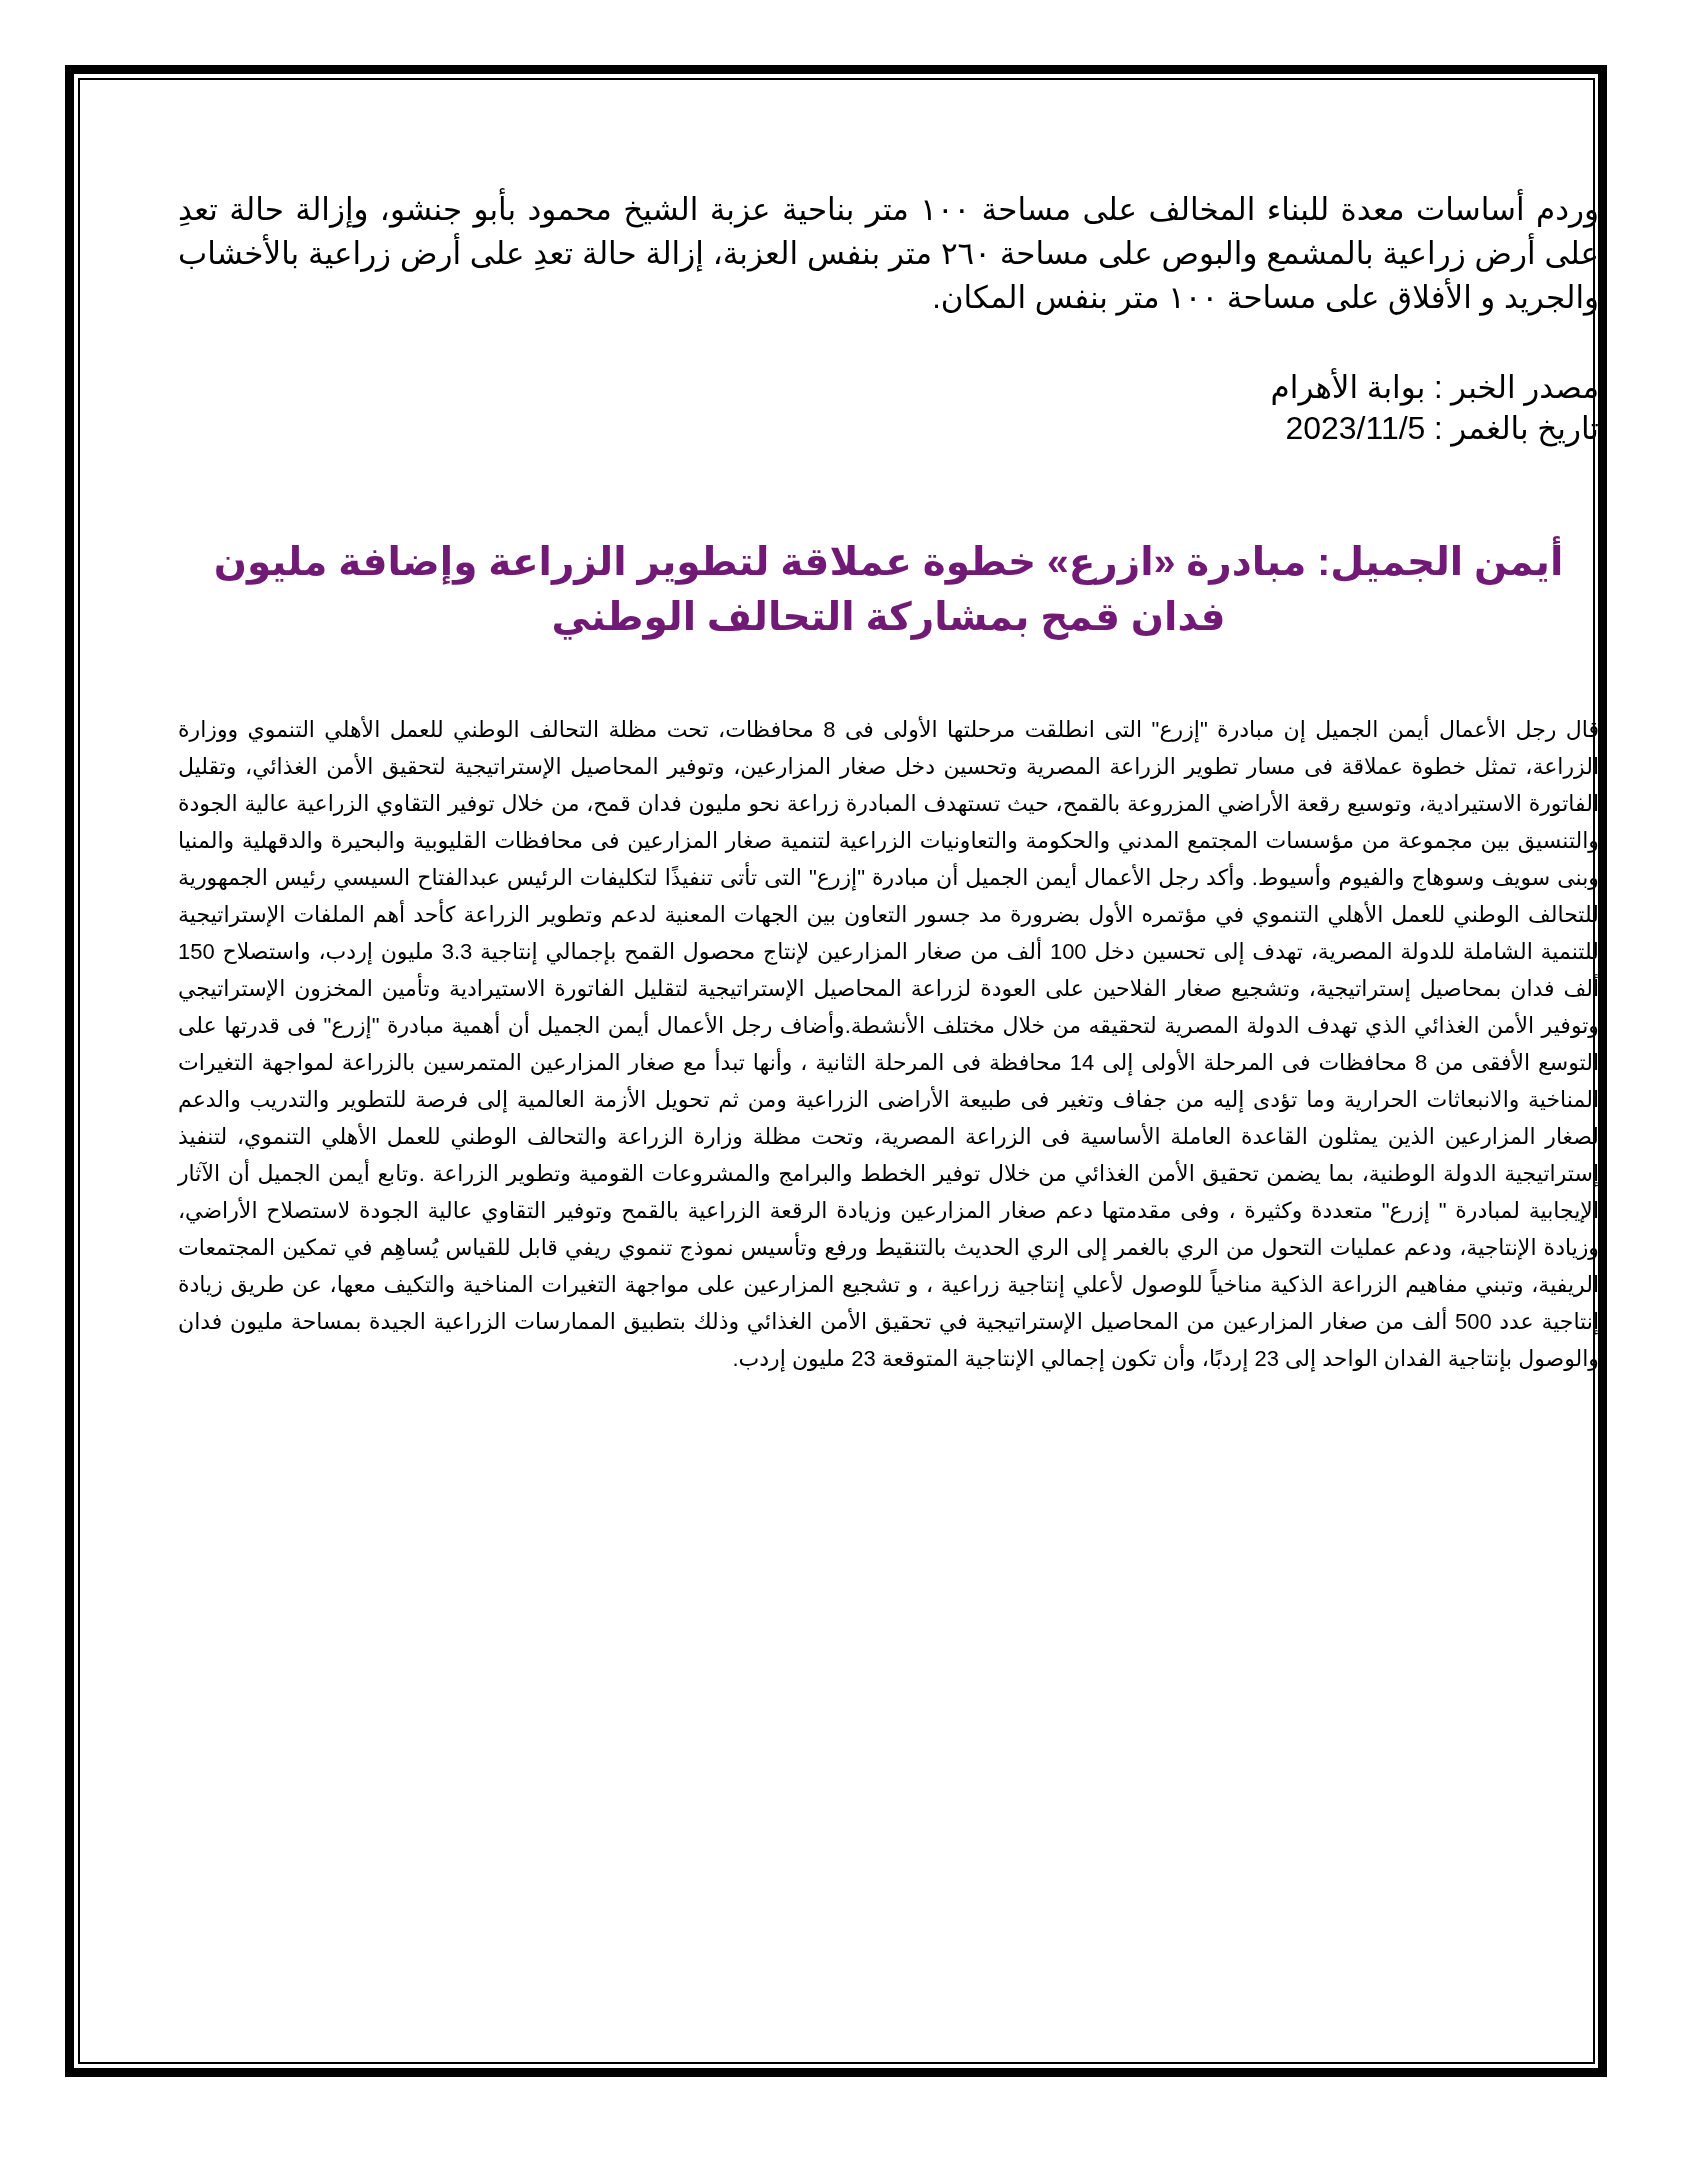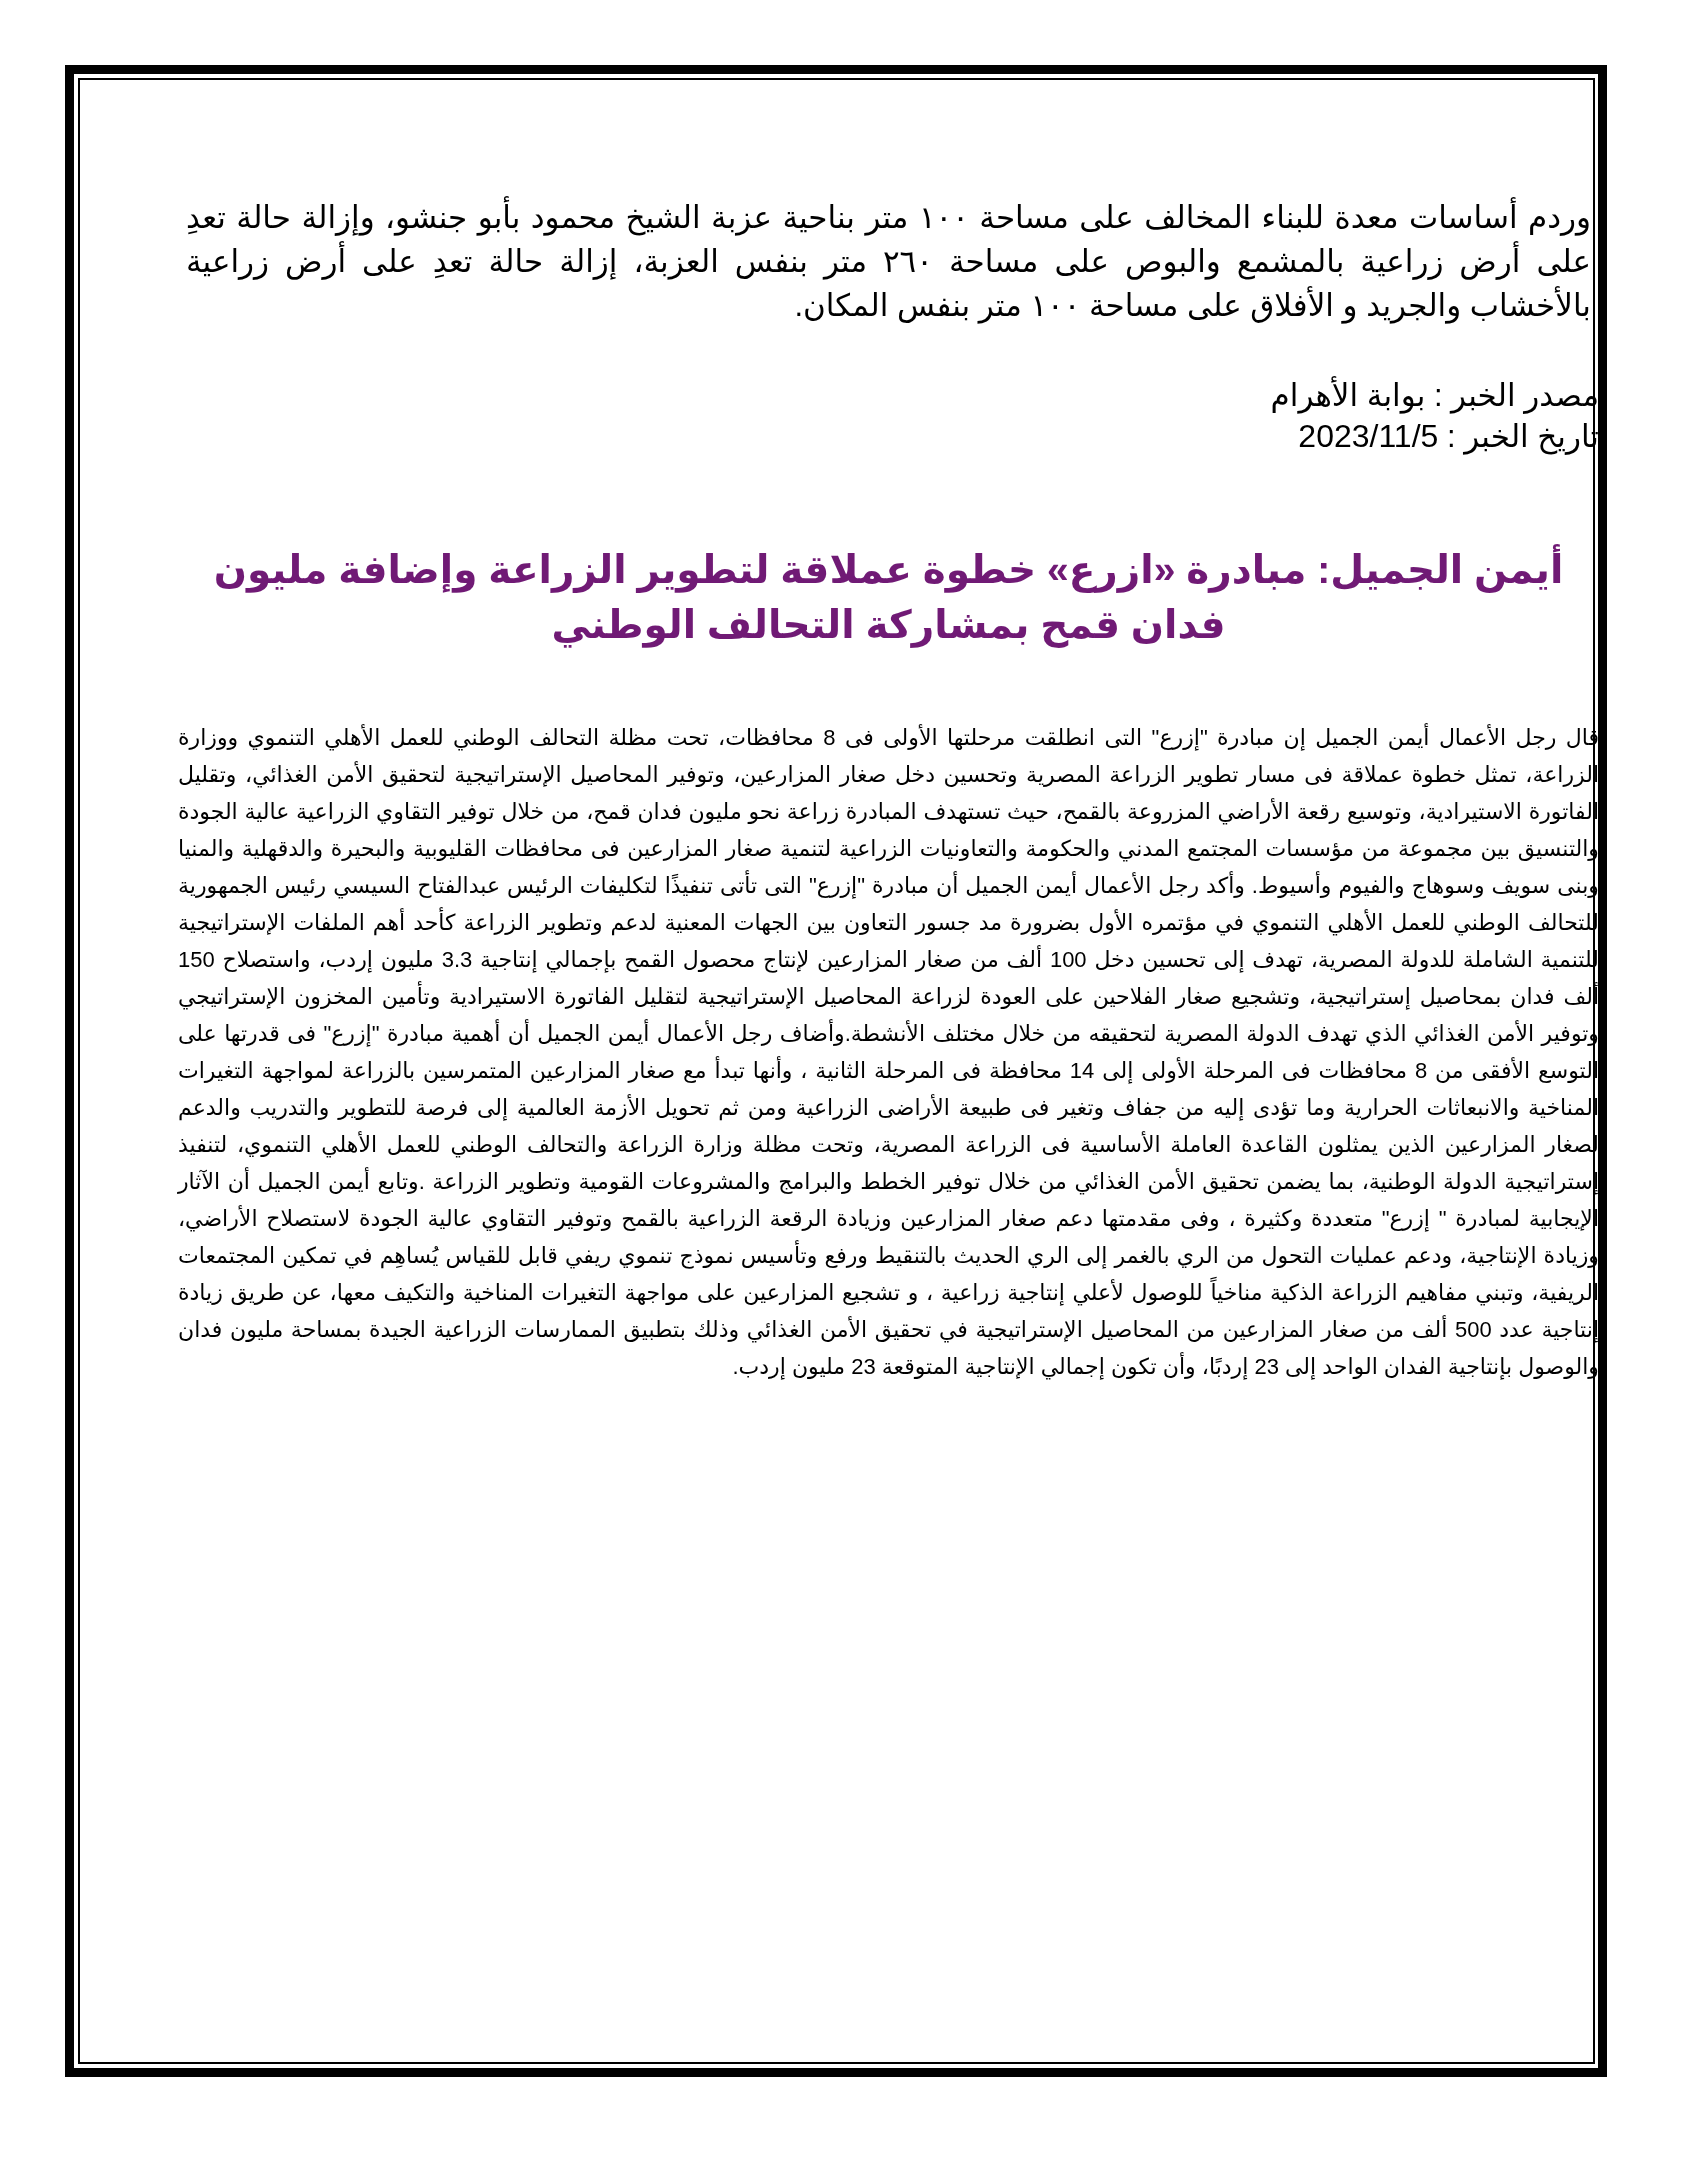--- a/index.html
+++ b/index.html
@@ -40,21 +40,21 @@
       position: absolute;
       left: 178px;
       top: 188px;
       width: 1421px;
       direction: rtl;
       text-align: justify;
     }
     .intro-para {
       font-size: 31px;
       line-height: 44px;
-      margin: 8px;
+      margin: 0;
       text-align: justify;
       text-align-last: right;
     }
     .meta {
       margin-top: 48px;
       font-size: 31px;
       line-height: 40px;
     }
     .meta-line {
       display: block;
@@ -84,20 +84,20 @@
 <body>
 
 <div class="frame-outer"></div>
 <div class="frame-inner"></div>
 
 <div class="page">
   <p class="intro-para">وردم أساسات معدة للبناء المخالف على مساحة ١٠٠ متر بناحية عزبة الشيخ محمود بأبو جنشو، وإزالة حالة تعدِ على أرض زراعية بالمشمع والبوص على مساحة ٢٦٠ متر بنفس العزبة، إزالة حالة تعدِ على أرض زراعية بالأخشاب والجريد و الأفلاق على مساحة ١٠٠ متر بنفس المكان.</p>
 
   <div class="meta">
     <span class="meta-line"><span>مصدر الخبر : </span><span>بوابة الأهرام</span></span>
-    <span class="meta-line"><span>تاريخ الخبر : </span><span class="meta-date-value" dir="ltr">2023/11/5</span></span>
+    <span class="meta-line"><span>تاريخ بالغمر : </span><span class="meta-date-value" dir="ltr">2023/11/5</span></span>
   </div>
 
   <h1 class="headline">أيمن الجميل: مبادرة «ازرع» خطوة عملاقة لتطوير الزراعة وإضافة مليون فدان قمح بمشاركة التحالف الوطني</h1>
 
   <p class="body-para">قال رجل الأعمال أيمن الجميل إن مبادرة "إزرع" التى انطلقت مرحلتها الأولى فى 8 محافظات، تحت مظلة التحالف الوطني للعمل الأهلي التنموي ووزارة الزراعة، تمثل خطوة عملاقة فى مسار تطوير الزراعة المصرية وتحسين دخل صغار المزارعين، وتوفير المحاصيل الإستراتيجية لتحقيق الأمن الغذائي، وتقليل الفاتورة الاستيرادية، وتوسيع رقعة الأراضي المزروعة بالقمح، حيث تستهدف المبادرة زراعة نحو مليون فدان قمح، من خلال توفير التقاوي الزراعية عالية الجودة والتنسيق بين مجموعة من مؤسسات المجتمع المدني والحكومة والتعاونيات الزراعية لتنمية صغار المزارعين فى محافظات القليوبية والبحيرة والدقهلية والمنيا وبنى سويف وسوهاج والفيوم وأسيوط. وأكد رجل الأعمال أيمن الجميل أن مبادرة "إزرع" التى تأتى تنفيذًا لتكليفات الرئيس عبدالفتاح السيسي رئيس الجمهورية للتحالف الوطني للعمل الأهلي التنموي في مؤتمره الأول بضرورة مد جسور التعاون بين الجهات المعنية لدعم وتطوير الزراعة كأحد أهم الملفات الإستراتيجية للتنمية الشاملة للدولة المصرية، تهدف إلى تحسين دخل 100 ألف من صغار المزارعين لإنتاج محصول القمح بإجمالي إنتاجية 3.3 مليون إردب، واستصلاح 150 ألف فدان بمحاصيل إستراتيجية، وتشجيع صغار الفلاحين على العودة لزراعة المحاصيل الإستراتيجية لتقليل الفاتورة الاستيرادية وتأمين المخزون الإستراتيجي وتوفير الأمن الغذائي الذي تهدف الدولة المصرية لتحقيقه من خلال مختلف الأنشطة.وأضاف رجل الأعمال أيمن الجميل أن أهمية مبادرة "إزرع" فى قدرتها على التوسع الأفقى من 8 محافظات فى المرحلة الأولى إلى 14 محافظة فى المرحلة الثانية ، وأنها تبدأ مع صغار المزارعين المتمرسين بالزراعة لمواجهة التغيرات المناخية والانبعاثات الحرارية وما تؤدى إليه من جفاف وتغير فى طبيعة الأراضى الزراعية ومن ثم تحويل الأزمة العالمية إلى فرصة للتطوير والتدريب والدعم لصغار المزارعين الذين يمثلون القاعدة العاملة الأساسية فى الزراعة المصرية، وتحت مظلة وزارة الزراعة والتحالف الوطني للعمل الأهلي التنموي، لتنفيذ إستراتيجية الدولة الوطنية، بما يضمن تحقيق الأمن الغذائي من خلال توفير الخطط والبرامج والمشروعات القومية وتطوير الزراعة .وتابع أيمن الجميل أن الآثار الإيجابية لمبادرة " إزرع" متعددة وكثيرة ، وفى مقدمتها دعم صغار المزارعين وزيادة الرقعة الزراعية بالقمح وتوفير التقاوي عالية الجودة لاستصلاح الأراضي، وزيادة الإنتاجية، ودعم عمليات التحول من الري بالغمر إلى الري الحديث بالتنقيط ورفع وتأسيس نموذج تنموي ريفي قابل للقياس يُساهِم في تمكين المجتمعات الريفية، وتبني مفاهيم الزراعة الذكية مناخياً للوصول لأعلي إنتاجية زراعية ، و تشجيع المزارعين على مواجهة التغيرات المناخية والتكيف معها، عن طريق زيادة إنتاجية عدد 500 ألف من صغار المزارعين من المحاصيل الإستراتيجية في تحقيق الأمن الغذائي وذلك بتطبيق الممارسات الزراعية الجيدة بمساحة مليون فدان والوصول بإنتاجية الفدان الواحد إلى 23 إردبًا، وأن تكون إجمالي الإنتاجية المتوقعة 23 مليون إردب.</p>
 </div>
 
 
 </body></html>

